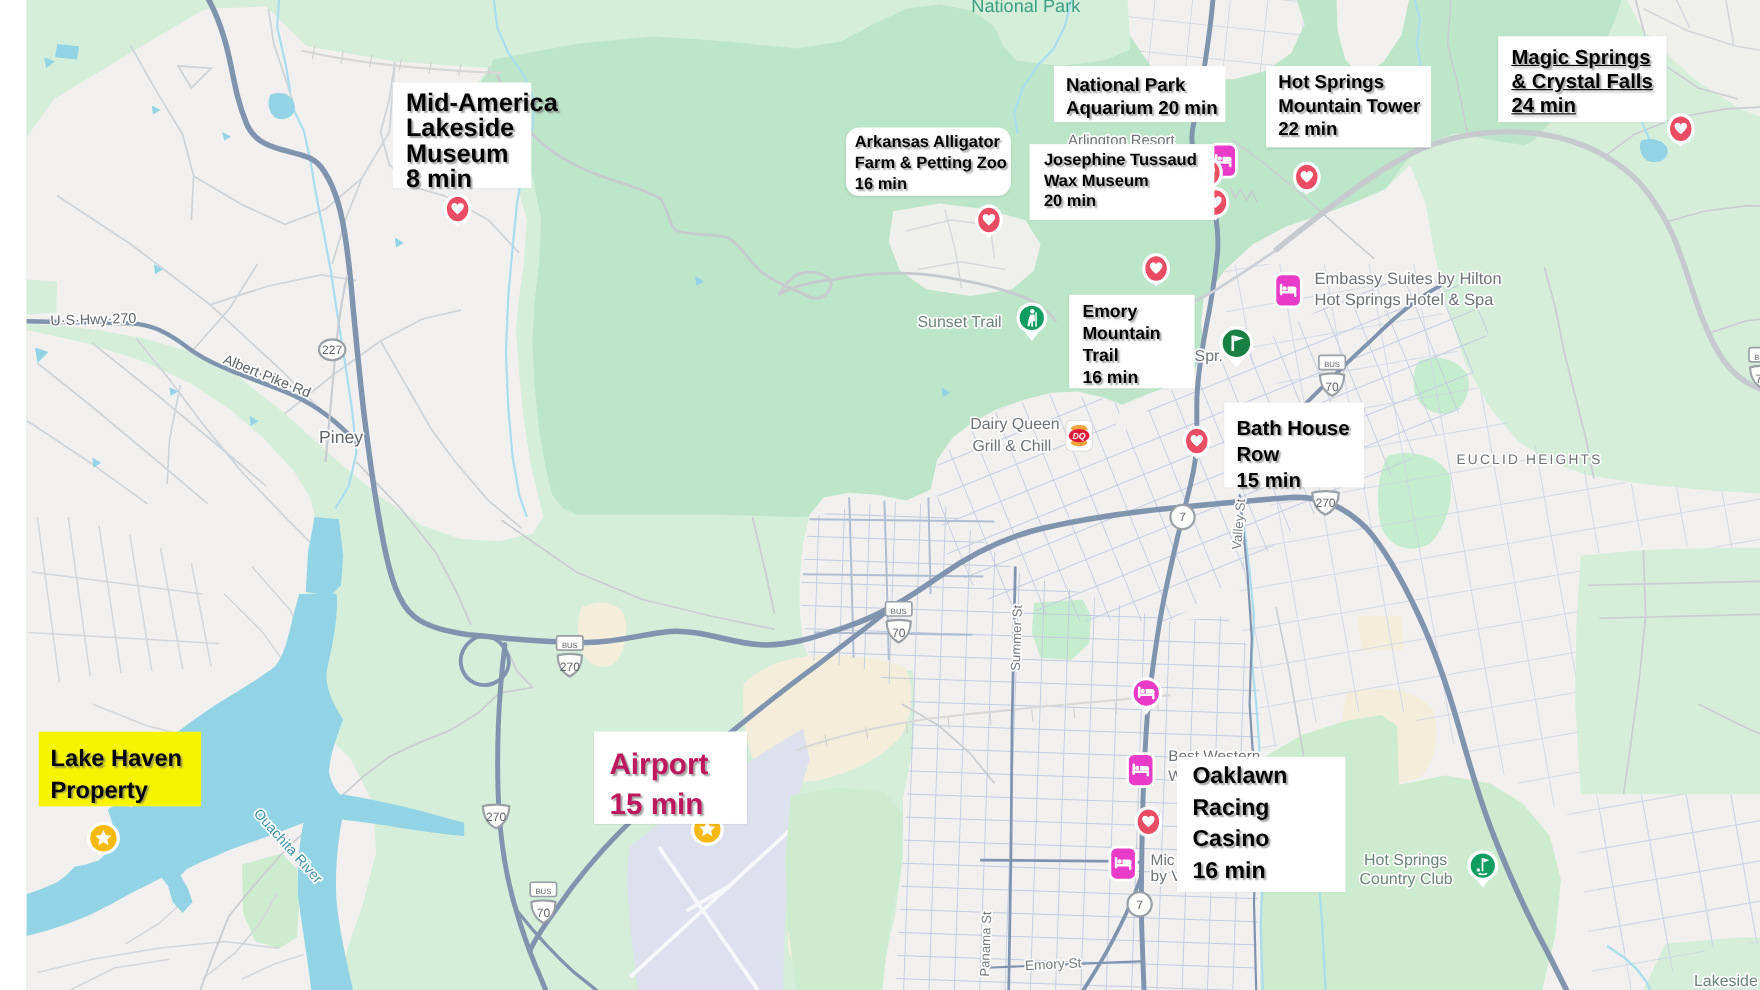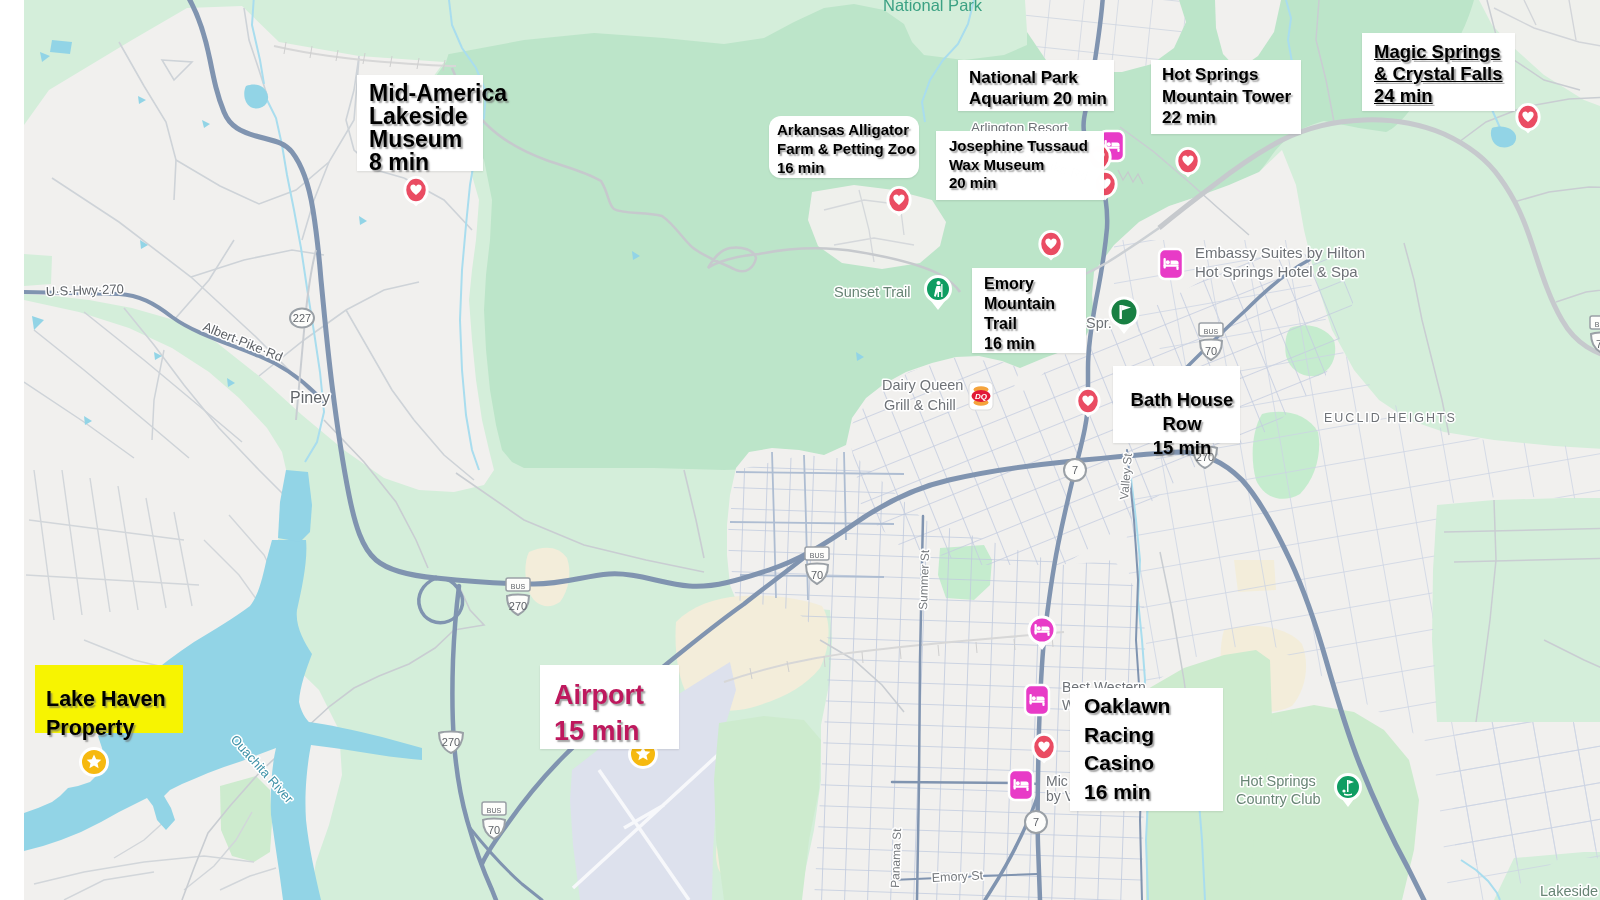--- a/index.html
+++ b/index.html
@@ -545,35 +545,35 @@
       <div>24 min</div>
 </div>
 
 <div class="box" style="left:948px;top:268px;width:114px;height:85px;font-size:16px;line-height:20px;padding:6px 0 0 12px;">
   <div>Emory</div>
       <div>Mountain</div>
       <div>Trail</div>
       <div>16 min</div>
 </div>
 
-<div class="box" style="left:1089px;top:366px;width:127px;height:77px;font-size:18.5px;line-height:24px;padding:22px 0 0 11px;text-align:center;">
+<div class="box" style="left:1089px;top:366px;width:127px;height:77px;font-size:18.5px;line-height:24px;padding:11px 0 0 11px;">
   <div>Bath House</div>
       <div>Row</div>
       <div>15 min</div>
 </div>
 
 <div class="box" style="left:1046px;top:688px;width:153px;height:123px;font-size:21px;line-height:28.5px;padding:4px 0 0 14px;">
   <div>Oaklawn</div>
       <div>Racing</div>
       <div>Casino</div>
       <div>16 min</div>
 </div>
 
 <div class="box" style="left:516px;top:665px;width:139px;height:84px;font-size:27px;line-height:36px;padding:12px 0 0 14px;color:#be185d;">
   <div>Airport</div>
       <div>15 min</div>
 </div>
 
-<div class="box" style="left:11px;top:665px;width:148px;height:68px;font-size:21.5px;line-height:29px;padding:20px 0 0 11px;background:rgba(247,244,0,0.996);box-shadow:none;">
+<div class="box" style="left:11px;top:665px;width:148px;height:68px;font-size:21.5px;line-height:29px;padding:10px 0 0 11px;background:rgba(247,244,0,0.996);box-shadow:none;">
   <div>Lake Haven</div>
       <div>Property</div>
 </div>
 </div>
 
 </body></html>

